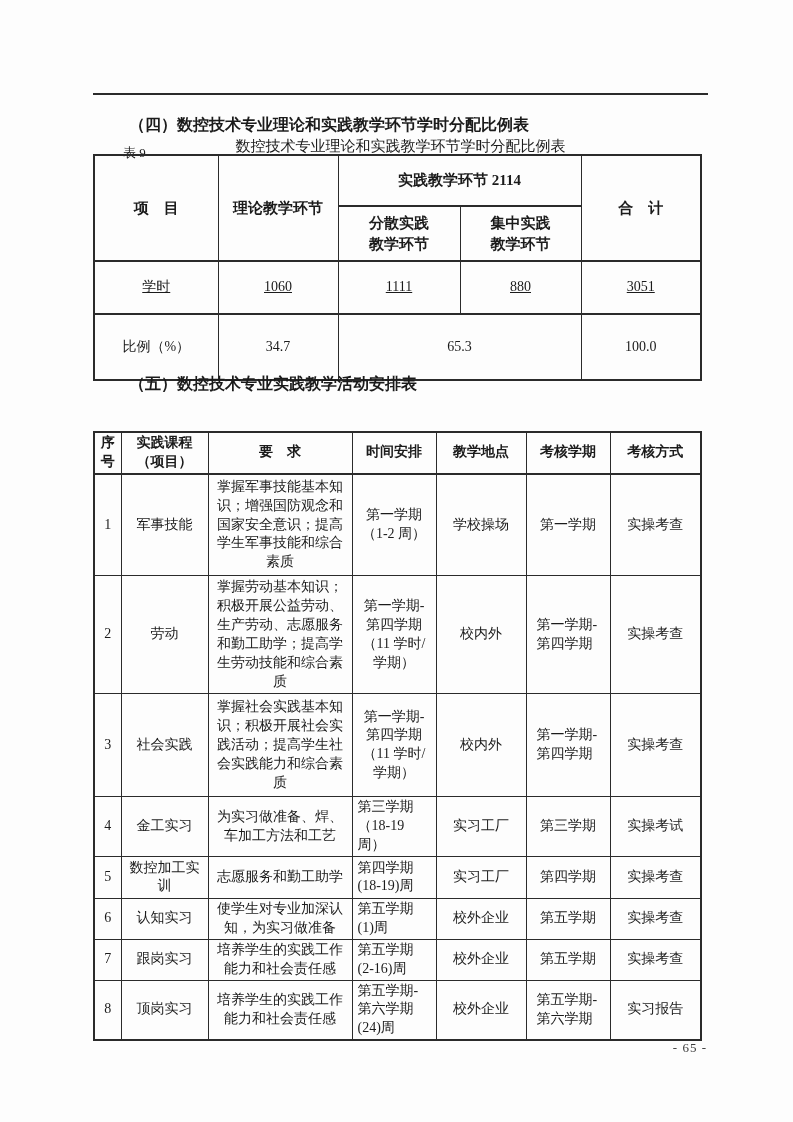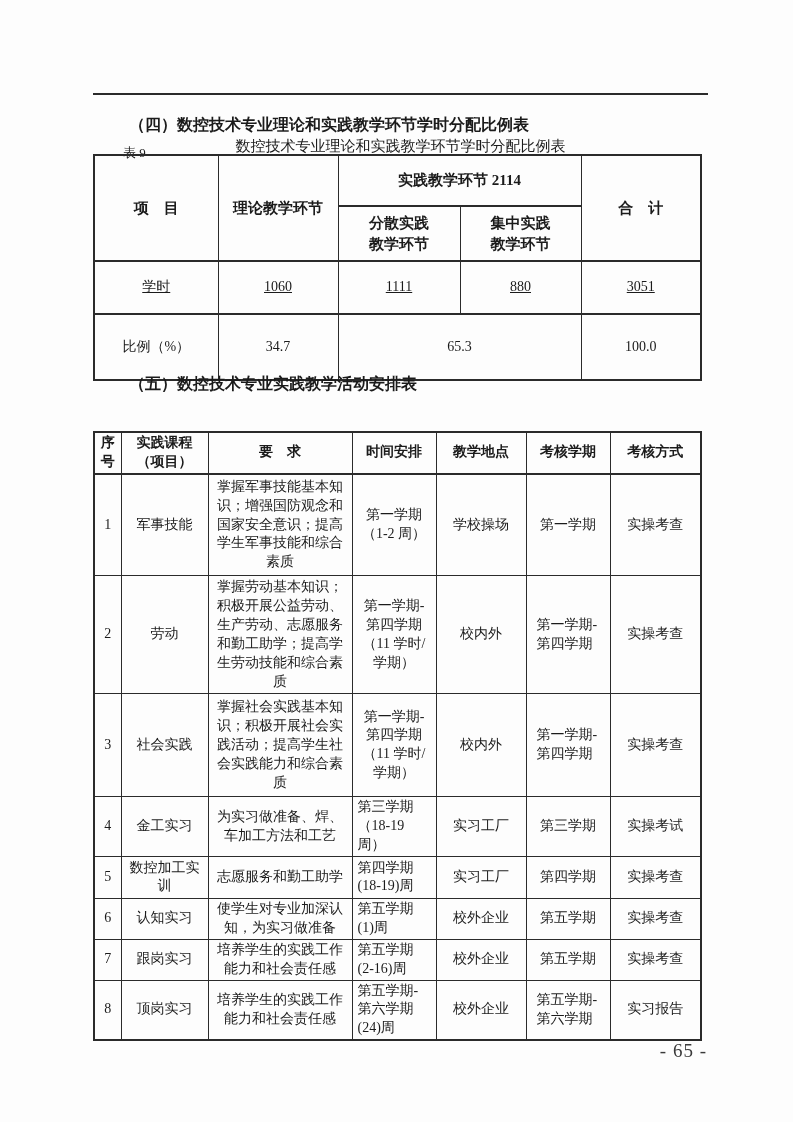--- a/index.html
+++ b/index.html
@@ -71,21 +71,21 @@
   .t10 tr.r4 { height:42px; }
   .t10 tr.r5 { height:42px; }
   .t10 tr.r6 { height:38px; }
   .t10 tr.r7 { height:40px; }
   .t10 tr.r8 { height:57px; }
   .t10 td.req { text-align:center; padding:0 6px; }
   .t10 td.time-l { text-align:left; padding-left:5px; }
   .t10 td.term-l { text-align:left; padding-left:10px; }
   .page-number {
     position:absolute; top:1040px; left:93px; width:614px;
-    text-align:right; font-size:19px; color:#3a3a3a;
+    text-align:right; font-size:13px; color:#3a3a3a;
     letter-spacing:1px;
   }
 </style>
 </head>
 <body>
 
 <div class="page">
 
   <div class="header-rule"></div>
 

